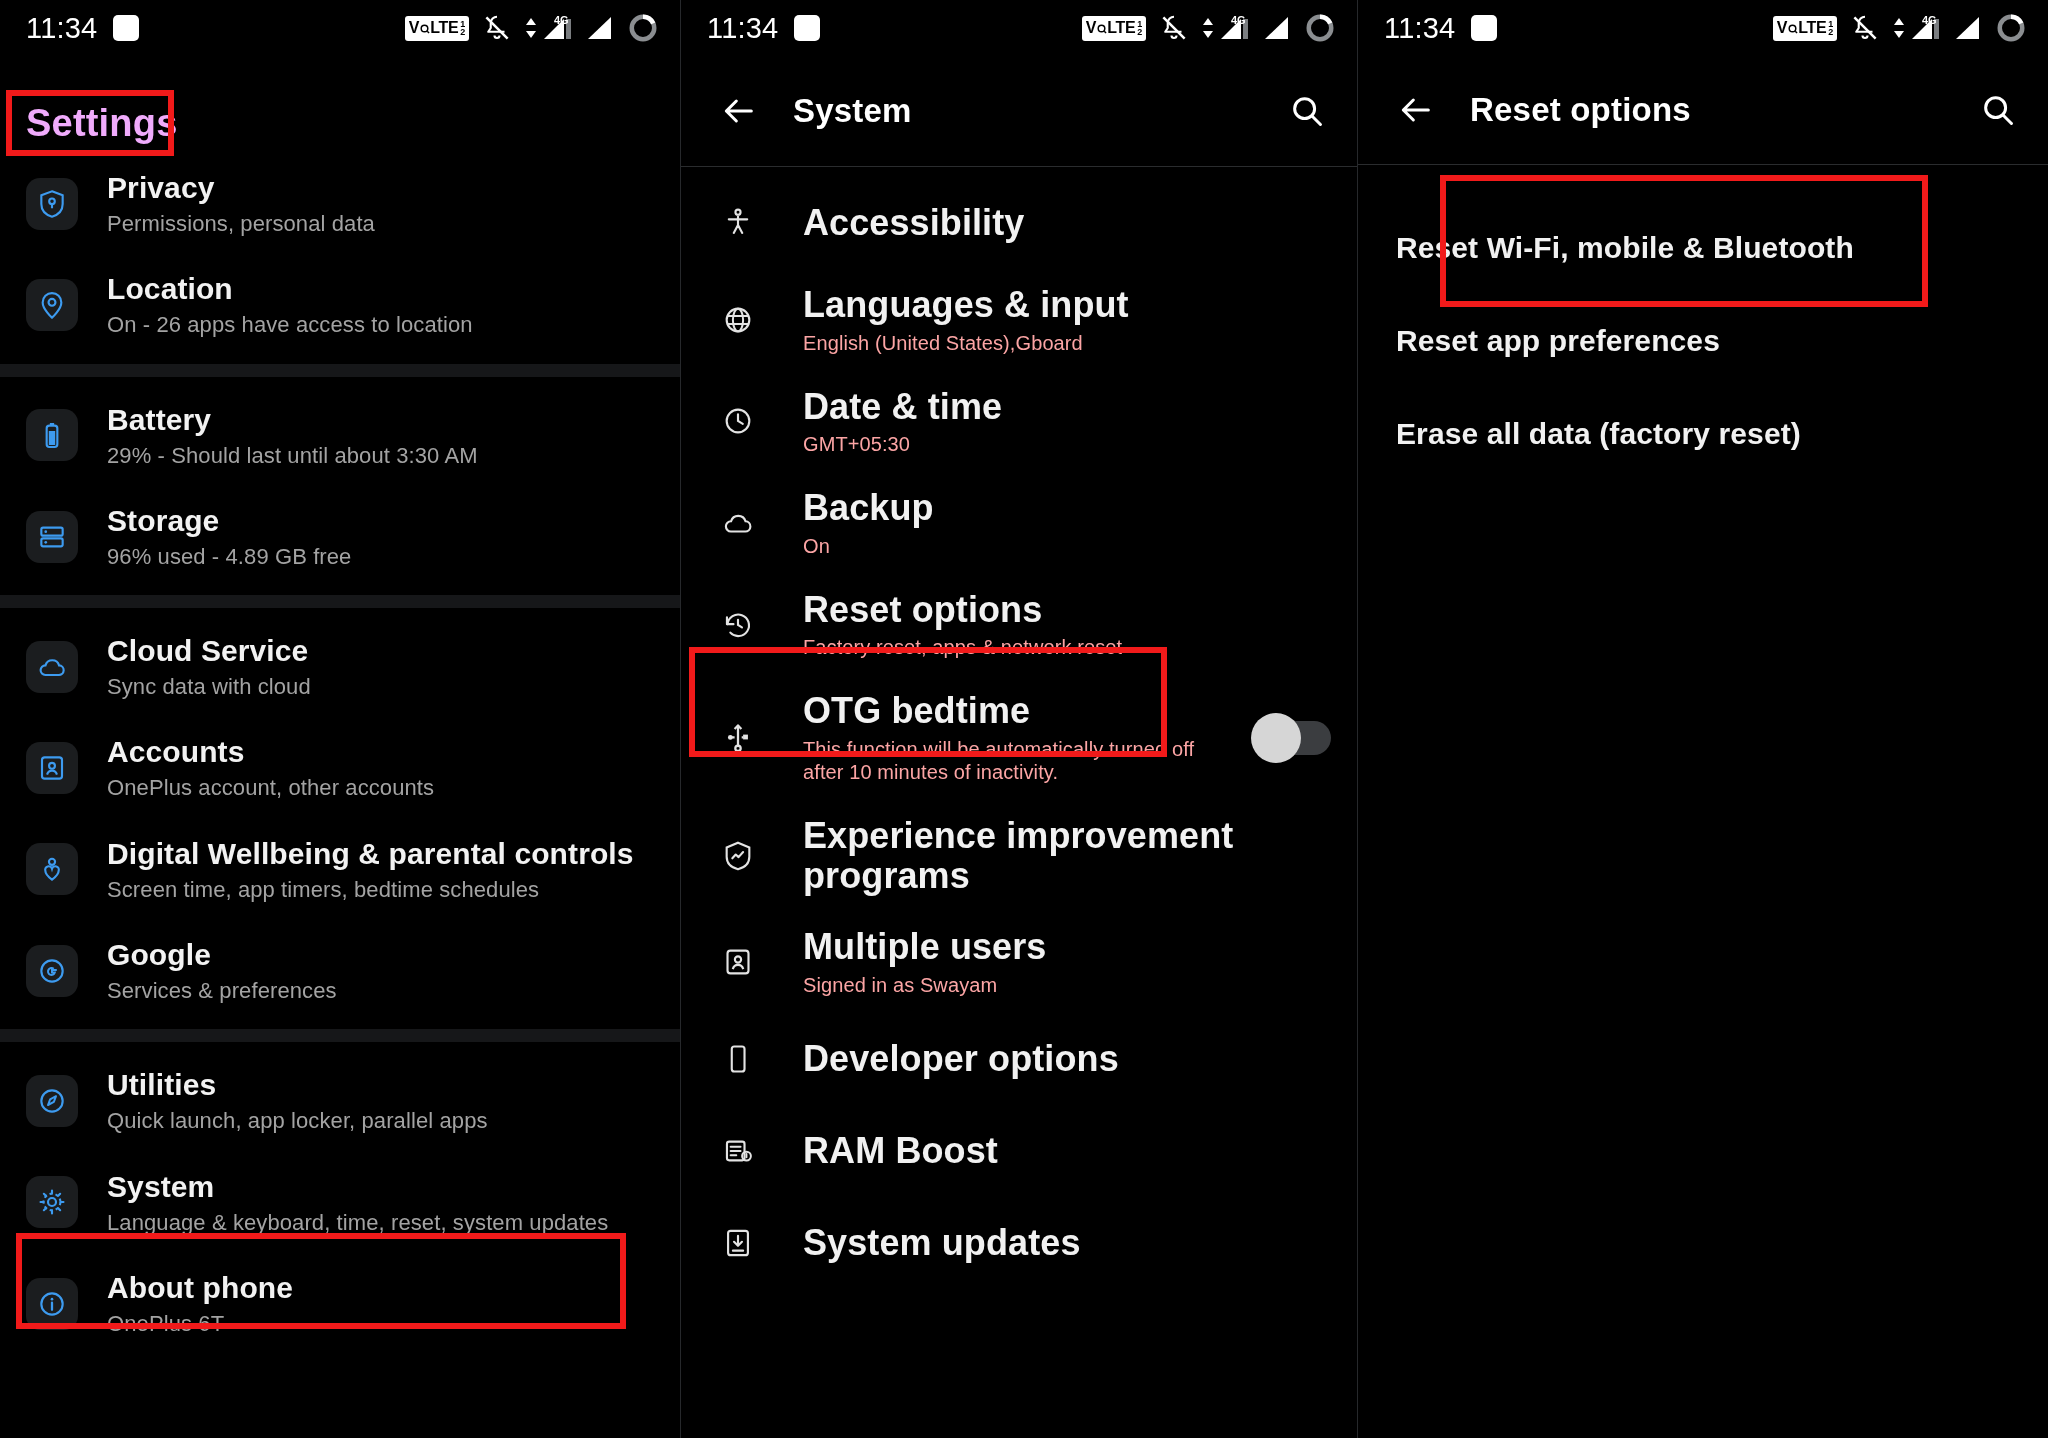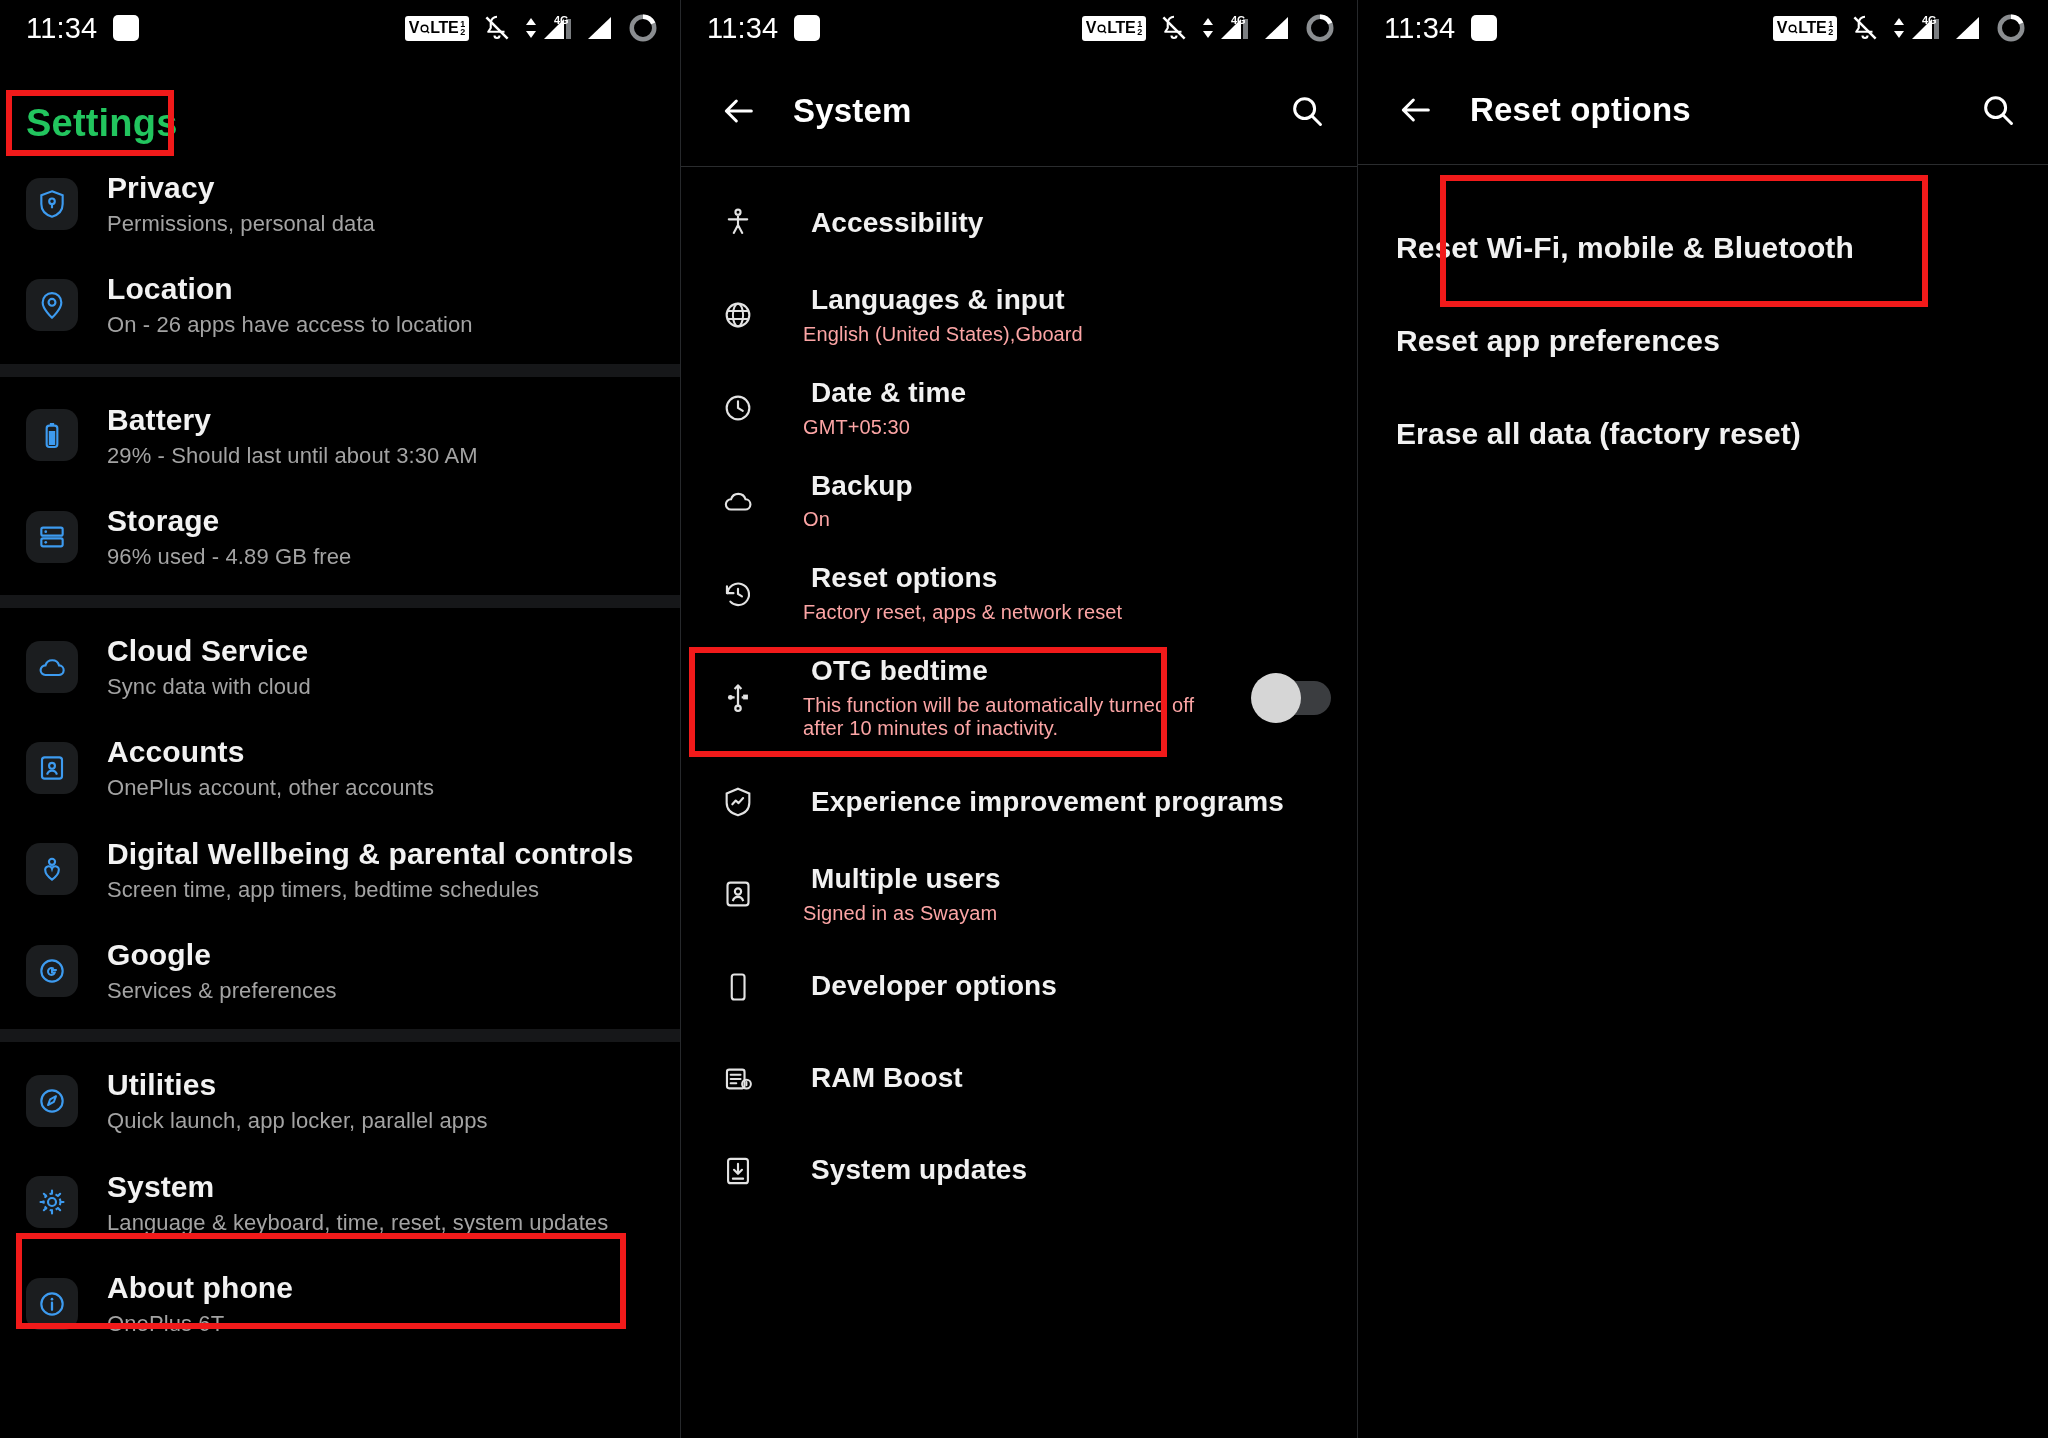--- a/index.html
+++ b/index.html
@@ -24,21 +24,21 @@
     background:#fff;color:#000;border-radius:3px;height:25px;padding:0 4px;
     font-size:16px;font-weight:700;letter-spacing:-.3px;line-height:1;}
   .volte .sub{font-size:9px;line-height:8px;margin-left:2px;display:flex;
     flex-direction:column;align-items:center;font-weight:700;}
   .ic{display:block;}
   .sig{position:relative;display:flex;align-items:flex-end;}
   .arrows{display:flex;flex-direction:column;align-items:center;
      margin-right:1px;margin-bottom:3px;}
 
   
-  .page-title{font-size:38px;font-weight:700;color:#22c55e;
+  .page-title{font-size:38px;font-weight:700;color:#f0abfc;
     padding:0 0 0 26px;letter-spacing:.2px;}
   .hl{position:absolute;border:6px solid #f11a1a;box-sizing:border-box;pointer-events:none;}
 
   .row{display:flex;align-items:center;box-sizing:border-box;}
   .tile{width:52px;height:52px;border-radius:14px;background:#1b1d1f;
     display:flex;align-items:center;justify-content:center;flex:0 0 auto;}
   .txt{margin-left:0;}
   .title1{font-size:30px;color:#f2f2f2;font-weight:700;line-height:1.1;letter-spacing:.1px;}
   .sub1{font-size:22px;color:#a3a3a3;margin-top:7px;line-height:1.15;letter-spacing:.1px;}
 
@@ -50,21 +50,21 @@
 
   
   .appbar{display:flex;align-items:center;height:110px;padding:0 26px 0 30px;box-sizing:border-box;}
   .back{width:54px;height:54px;display:flex;align-items:center;justify-content:center;flex:0 0 auto;}
   .appbar-title{font-size:33px;font-weight:700;margin-left:28px;color:#fff;letter-spacing:.2px;}
   .appbar-search{margin-left:auto;width:48px;height:48px;display:flex;align-items:center;justify-content:center;}
   .appbar-sep{height:1px;background:#2a2c2e;}
   .p2 .row{padding:16px 26px 16px 34px;min-height:92px;}
   .p2 .tile{background:transparent;width:46px;height:46px;}
   .p2 .txt{margin-left:42px;flex:1 1 auto;}
-  .p2 .title1{font-size:28px;color:#f1f1f1;margin-left:8px;}
+  .p2 .title1{font-size:36px;color:#f1f1f1;}
   .p2 .sub1{font-size:20px;color:#fca5a5;max-width:430px;}
   .switch{width:74px;height:34px;border-radius:20px;background:#3b3d40;
      position:relative;flex:0 0 auto;margin-left:14px;}
   .switch .knob{position:absolute;left:-6px;top:-8px;width:50px;height:50px;
      border-radius:50%;background:#d6d6d6;}
 
   
   .p3 .row{padding:30px 26px 30px 38px;min-height:66px;}
   .p3 .title1{font-size:30px;color:#f1f1f1;}
   .p3 .appbar{height:108px;}

